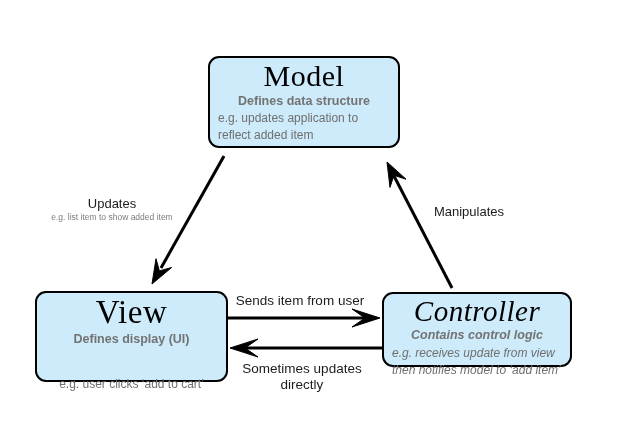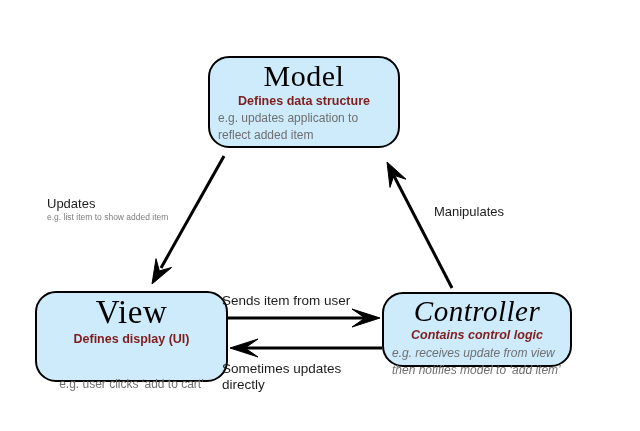--- a/index.html
+++ b/index.html
@@ -11,47 +11,47 @@
     overflow:hidden;
   }
   .arrows{position:absolute;left:0;top:0;width:640px;height:431px;}
   .arrows line{stroke:var(--arrow,#000);stroke-width:3;}
   .arrows polygon{fill:var(--arrow,#000);stroke:var(--arrow,#000);stroke-width:1;stroke-linejoin:round;}
   .node{
     position:absolute;
     box-sizing:border-box;
     background:var(--box_fill,#cdebfa);
     border:2px solid var(--box_border,#000);
-    border-radius:21px;
+    border-radius:11px;
     display:flex;flex-direction:column;align-items:center;
     padding:1px 8px 4px 8px;
   }
   .node-model{left:208px;top:56px;width:192px;height:92px;}
   .node-view{left:35px;top:291px;width:193px;height:91px;}
   .node-controller{left:382px;top:292px;width:190px;height:75px;font-style:italic;}
   .node-title{
     font-family:"Liberation Serif", serif;
     color:#000;line-height:1.12;letter-spacing:.5px;
   }
   .node-model .node-title{font-size:30px;}
   .node-view .node-title{font-size:33px;}
   .node-controller .node-title{font-size:29px;}
   .node-subtitle{
-    font-size:12.5px;font-weight:600;color:#7f1d1d;
+    font-size:12.5px;font-weight:600;color:#737373;
     line-height:1.15;margin-top:1px;
   }
   .node-example{
     font-size:12px;color:var(--muted,#6f6f6f);
     line-height:1.45;margin-top:2px;width:100%;
   }
   .example-left{text-align:left;}
   .example-center{text-align:center;margin-top:30px;}
   .edge-label{
     position:absolute;color:var(--label,#1c1c1c);
-    font-size:13px;line-height:1.15;
+    font-size:13px;line-height:1.15;text-align:center;
   }
   .edge-sublabel{
     font-size:8.5px;color:var(--muted_light,#7d7d7d);
     margin-top:1px;white-space:nowrap;
   }
   .lbl-updates{left:47px;top:197px;width:130px;}
   .lbl-manipulates{left:414px;top:205px;width:90px;text-align:right;}
   .lbl-sends{left:222px;top:293px;width:156px;font-size:13.5px;}
   .lbl-sometimes{left:222px;top:361px;width:160px;font-size:13.5px;}
 </style>

